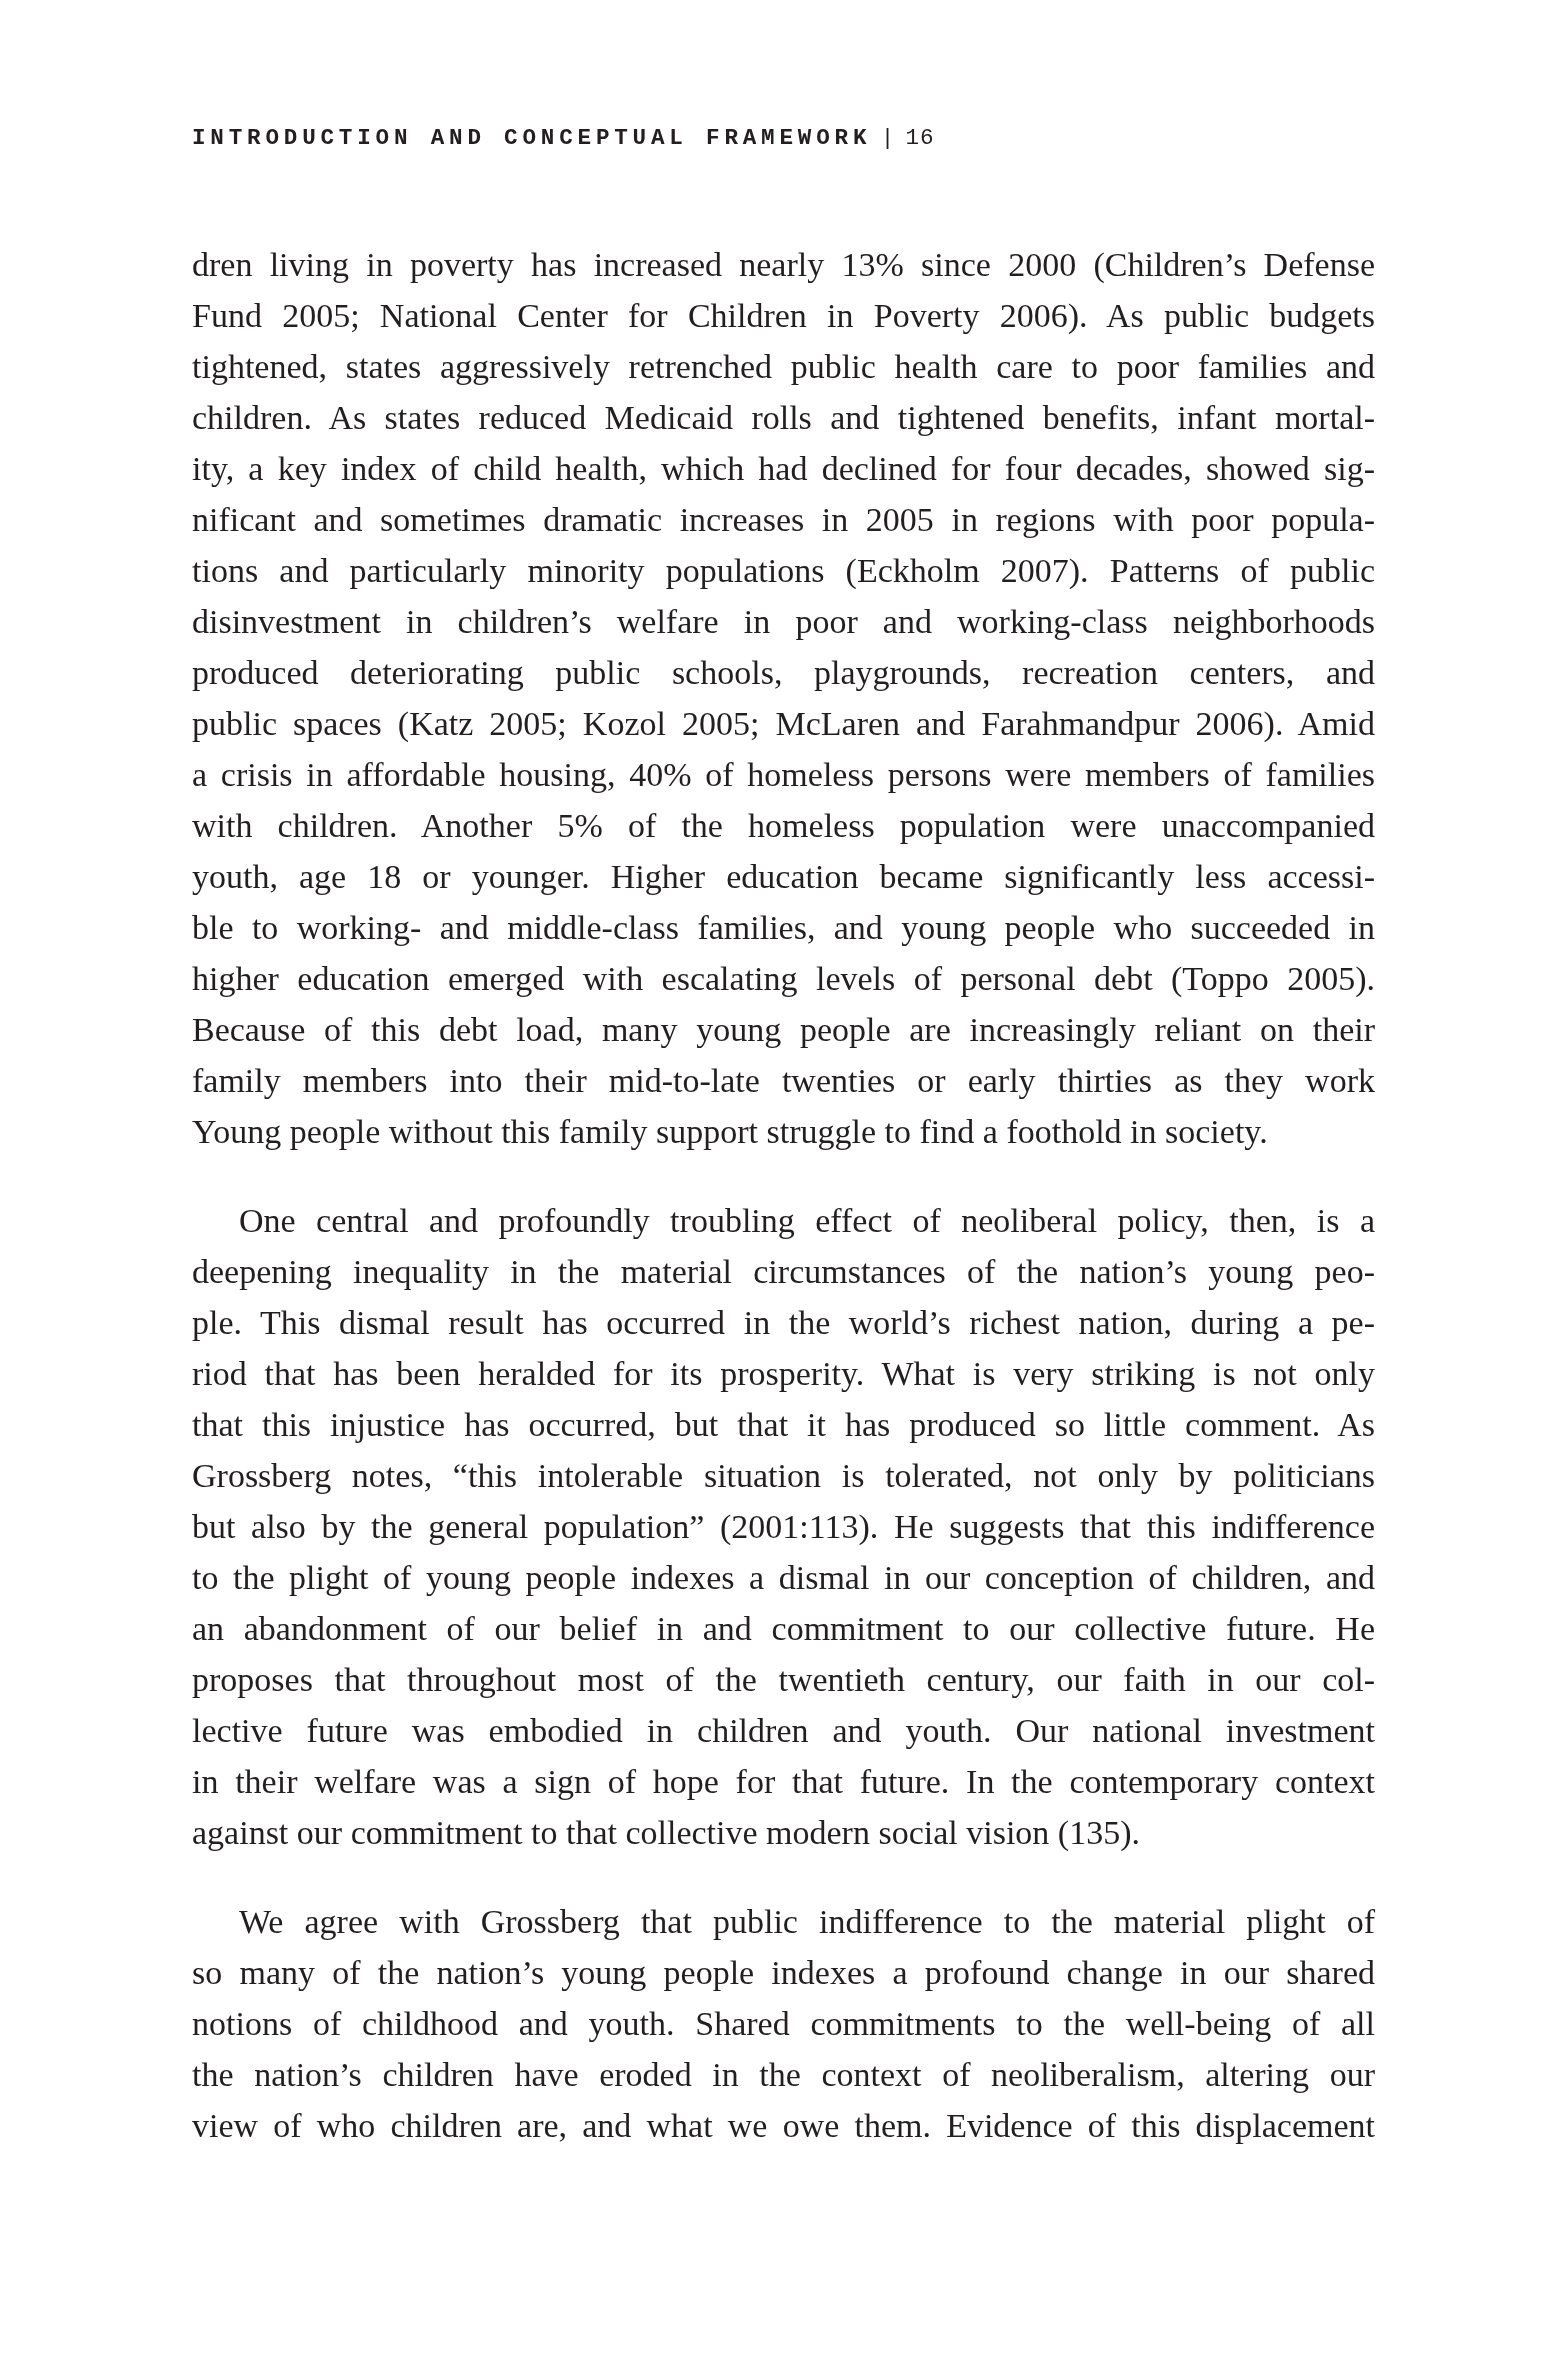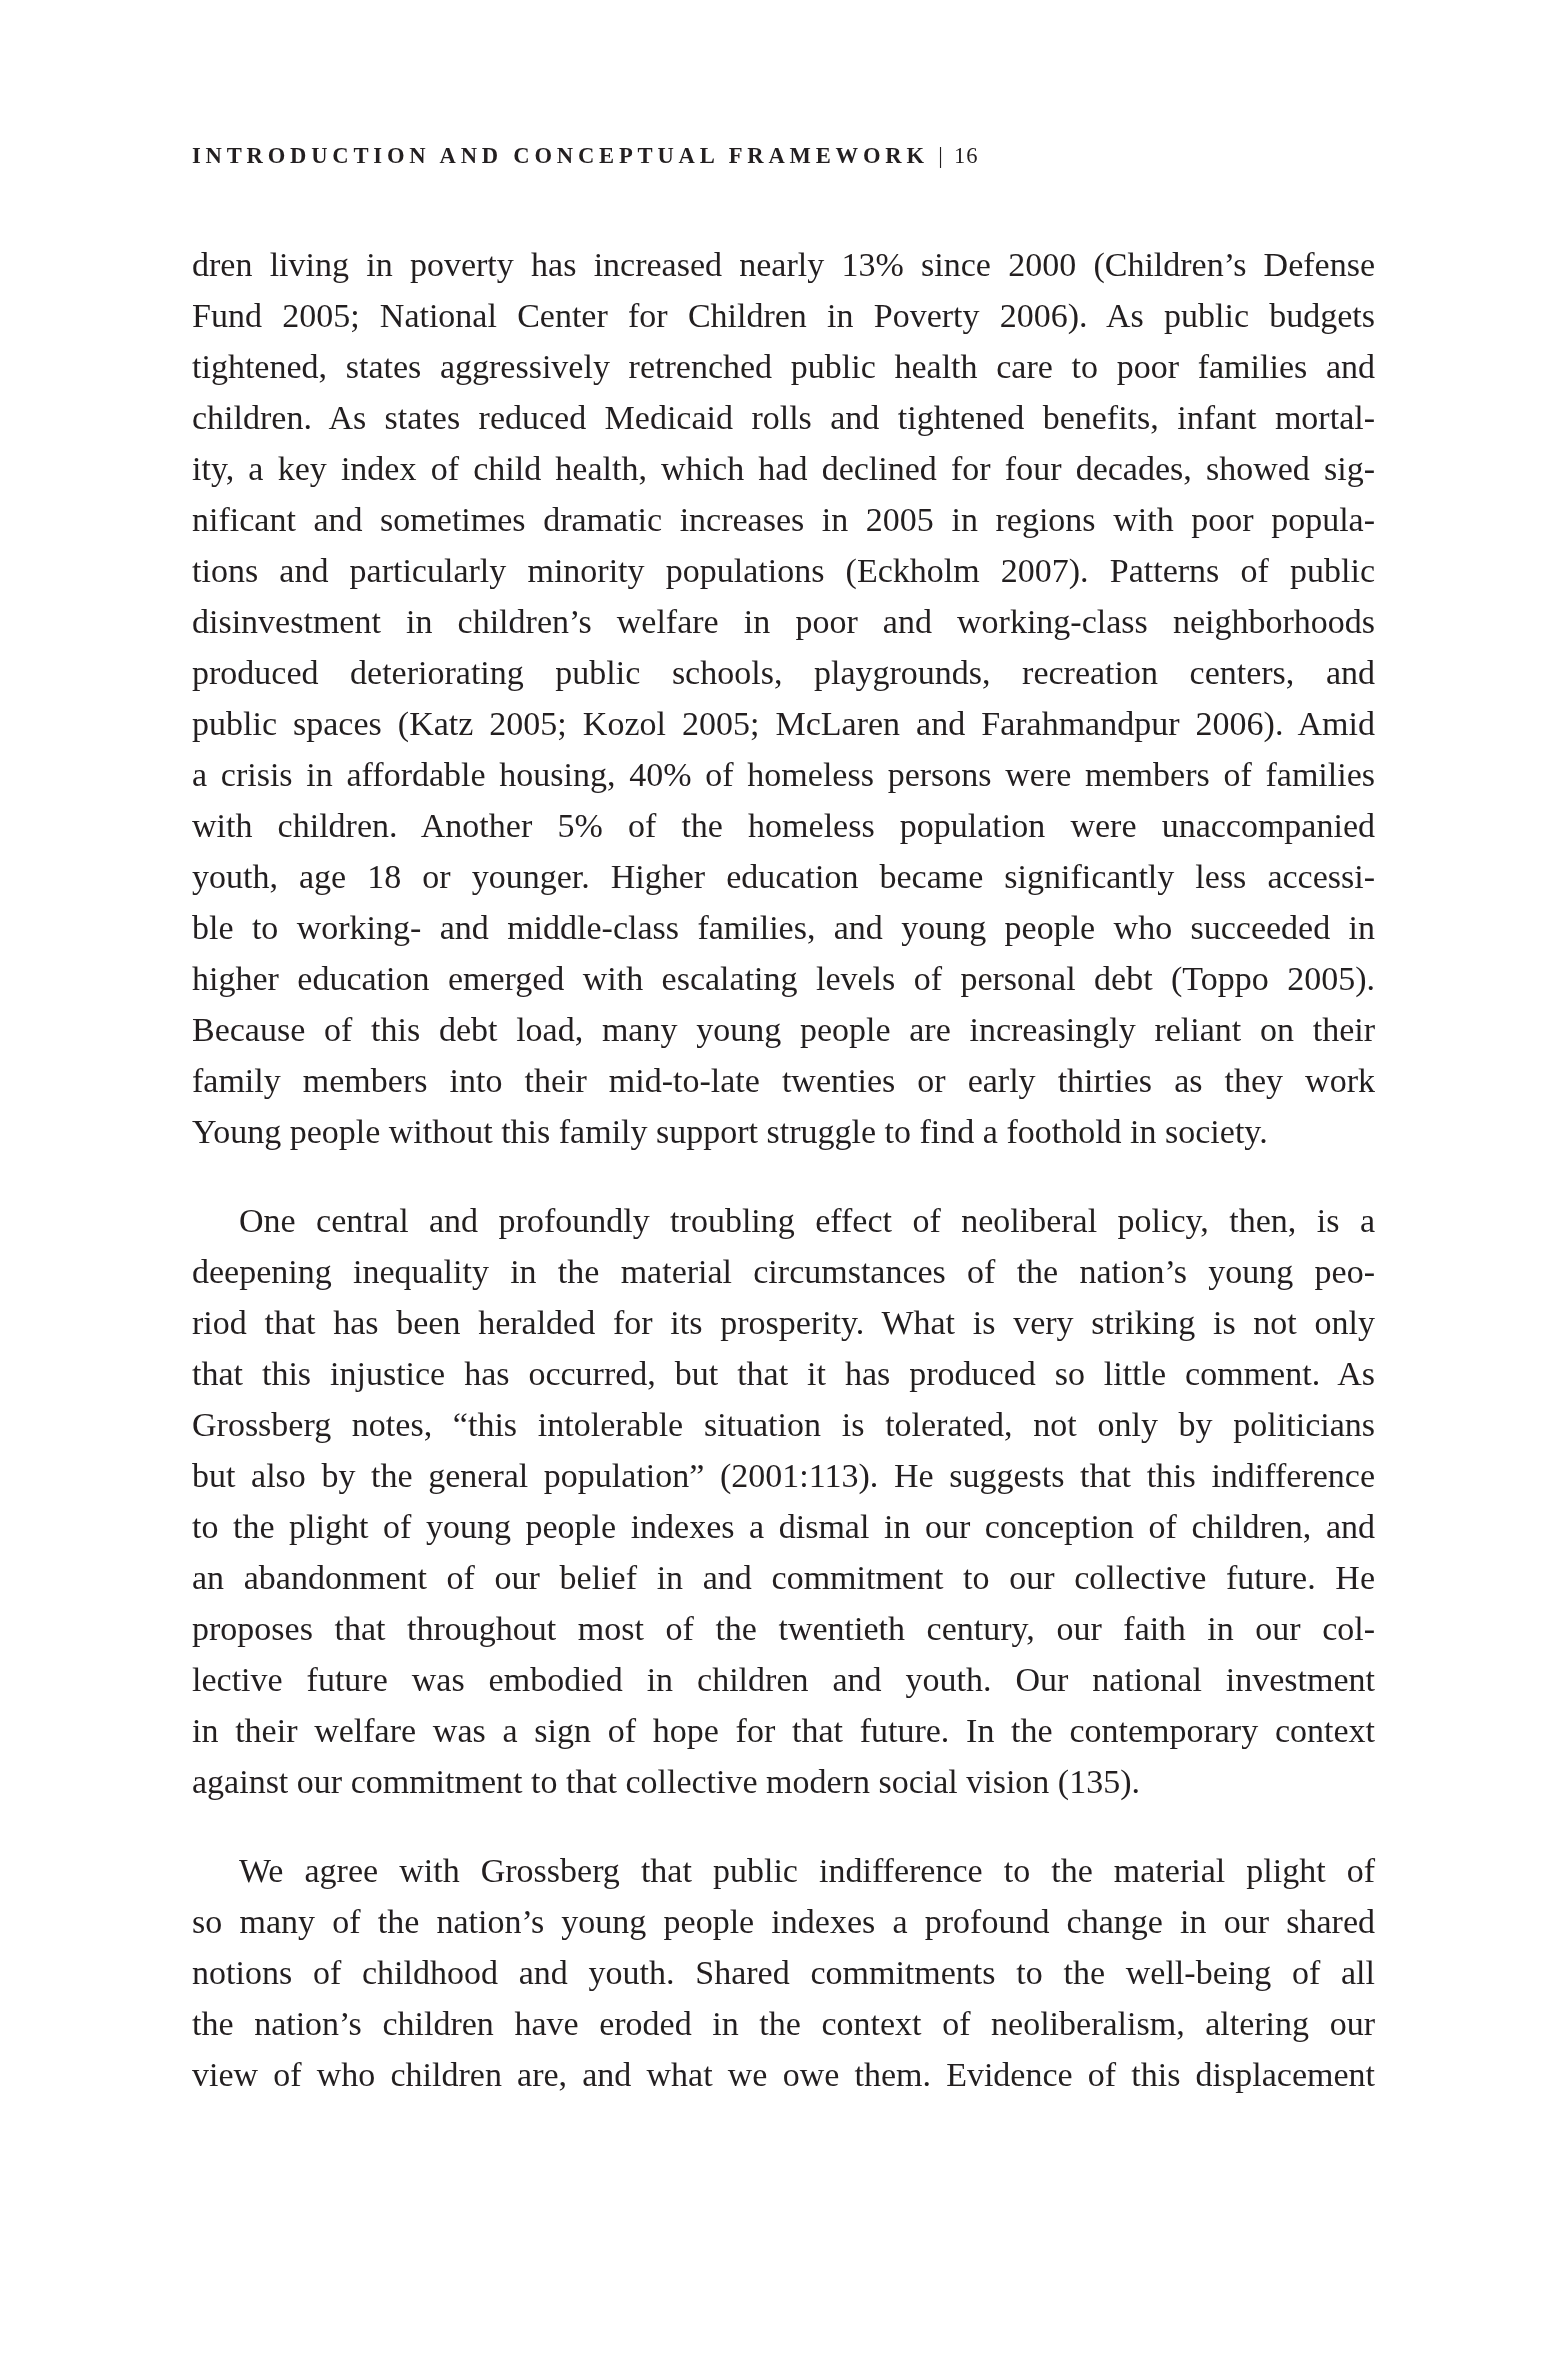--- a/index.html
+++ b/index.html
@@ -1,19 +1,19 @@
 <!DOCTYPE html>
 <html style="font-size:15px"><head>
 <meta charset="utf-8">
 <style>
   html, body { margin: 0; padding: 0; background: #ffffff; }
   body { width: 1566px; height: 2366px; position: relative; overflow: hidden; color: #231f20; }
   .running-head {
-    position: absolute; left: 192px; top: 142px;
-    font-family: Liberation Serif, serif;
+    position: absolute; left: 192px; top: 124px;
+    font-family: Liberation Mono, monospace;
     font-size: 22.6px; line-height: 28px; white-space: nowrap;
   }
   .rh-title { font-weight: bold; letter-spacing: 4.8px; }
   .rh-sep { display: inline-block; margin: 0 11.3px 0 9.4px; font-weight: normal; }
   .rh-page { font-weight: normal; letter-spacing: 0.9px; }
   .body-text {
     position: absolute; left: 192px; top: 239px; width: 1183px;
     font-family: "Liberation Serif", serif;
     font-size: 34px;
   }
@@ -48,20 +48,21 @@
       <div class="line">youth, age 18 or younger. Higher education became significantly less accessi-</div>
       <div class="line">ble to working- and middle-class families, and young people who succeeded in</div>
       <div class="line">higher education emerged with escalating levels of personal debt (Toppo 2005).</div>
       <div class="line">Because of this debt load, many young people are increasingly reliant on their</div>
       <div class="line">family members into their mid-to-late twenties or early thirties as they work</div>
       <div class="line last">Young people without this family support struggle to find a foothold in society.</div>
     </div>
     <div>
       <div class="line indent">One central and profoundly troubling effect of neoliberal policy, then, is a</div>
       <div class="line">deepening inequality in the material circumstances of the nation’s young peo-</div>
+      <div class="line">ple. This dismal result has occurred in the world’s richest nation, during a pe-</div>
       <div class="line">riod that has been heralded for its prosperity. What is very striking is not only</div>
       <div class="line">that this injustice has occurred, but that it has produced so little comment. As</div>
       <div class="line">Grossberg notes, “this intolerable situation is tolerated, not only by politicians</div>
       <div class="line">but also by the general population” (2001:113). He suggests that this indifference</div>
       <div class="line">to the plight of young people indexes a dismal in our conception of children, and</div>
       <div class="line">an abandonment of our belief in and commitment to our collective future. He</div>
       <div class="line">proposes that throughout most of the twentieth century, our faith in our col-</div>
       <div class="line">lective future was embodied in children and youth. Our national investment</div>
       <div class="line">in their welfare was a sign of hope for that future. In the contemporary context</div>
       <div class="line last">against our commitment to that collective modern social vision (135).</div>

